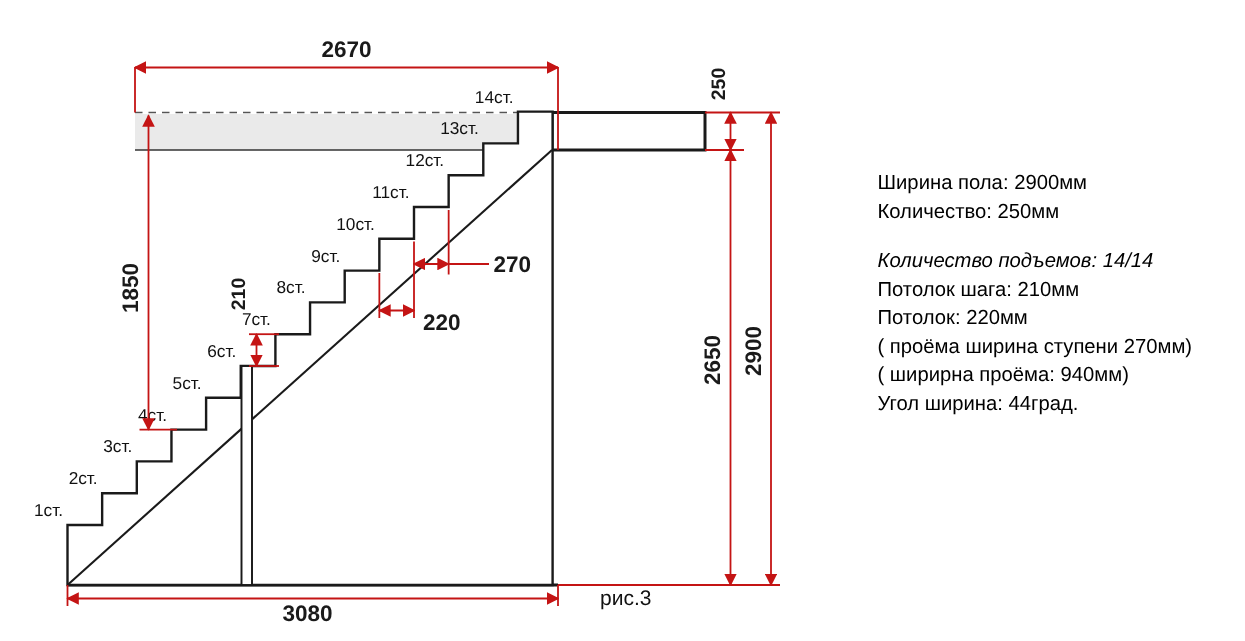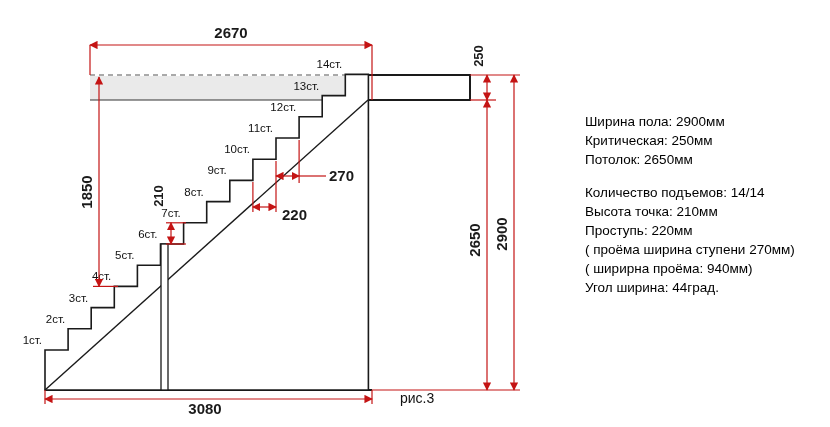--- a/index.html
+++ b/index.html
@@ -7,21 +7,21 @@
          font-family:"Liberation Sans","DejaVu Sans",sans-serif;}
   svg{position:absolute;left:0;top:0;}
   .dim{stroke:#c41414;stroke-width:1.2;fill:none;}
   .dimarrow{marker-start:url(#arr);marker-end:url(#arr);}
   .dimnum{font:bold 15px "Liberation Sans","DejaVu Sans",sans-serif;fill:#1a1a1a;}
   .dimnum-sm{font:bold 13px "Liberation Sans","DejaVu Sans",sans-serif;fill:#1a1a1a;}
   .steplbl{font:11.5px "Liberation Sans","DejaVu Sans",sans-serif;fill:#111;}
   .caption{font:14px "Liberation Sans","DejaVu Sans",sans-serif;fill:#111;}
   .info{position:absolute;left:585px;top:112px;color:#000;
         font-size:13.5px;line-height:19px;white-space:nowrap;}
-  .info .gap{margin-top:14px;}
+  .info .gap{margin-top:14px;font-style:italic;}
 </style>
 </head>
 <body>
 
 <div id="stage">
 
 <svg width="830" height="427" viewBox="0 0 830 427">
   <defs>
     <marker id="arr" viewBox="0 0 10 10" refX="9" refY="5" markerWidth="7" markerHeight="7" orient="auto-start-reverse">
       <path d="M0,0 L10,5 L0,10 z" fill="#c41414"></path>
@@ -120,23 +120,22 @@
     <line class="dim" x1="372" y1="390" x2="372" y2="404"></line>
     <line class="dim dimarrow" x1="45" y1="399" x2="372" y2="399"></line>
     <text class="dimnum" text-anchor="middle" x="205" y="414">3080</text>
   </g>
 
   <text class="caption" x="400" y="403">рис.3</text>
 </svg>
 
 <div class="info">
   <div>Ширина пола: 2900мм</div>
-  <div>Критическая: 250мм</div>
-  <div>Потолок: 2650мм</div>
+  <div>Количество: 250мм</div>
   <div class="gap">Количество подъемов: 14/14</div>
-  <div>Высота точка: 210мм</div>
-  <div>Проступь: 220мм</div>
+  <div>Потолок шага: 210мм</div>
+  <div>Потолок: 220мм</div>
   <div>( проёма ширина ступени 270мм)</div>
   <div>( ширирна проёма: 940мм)</div>
   <div>Угол ширина: 44град.</div>
 </div>
 
 </div>
 
 </body></html>

